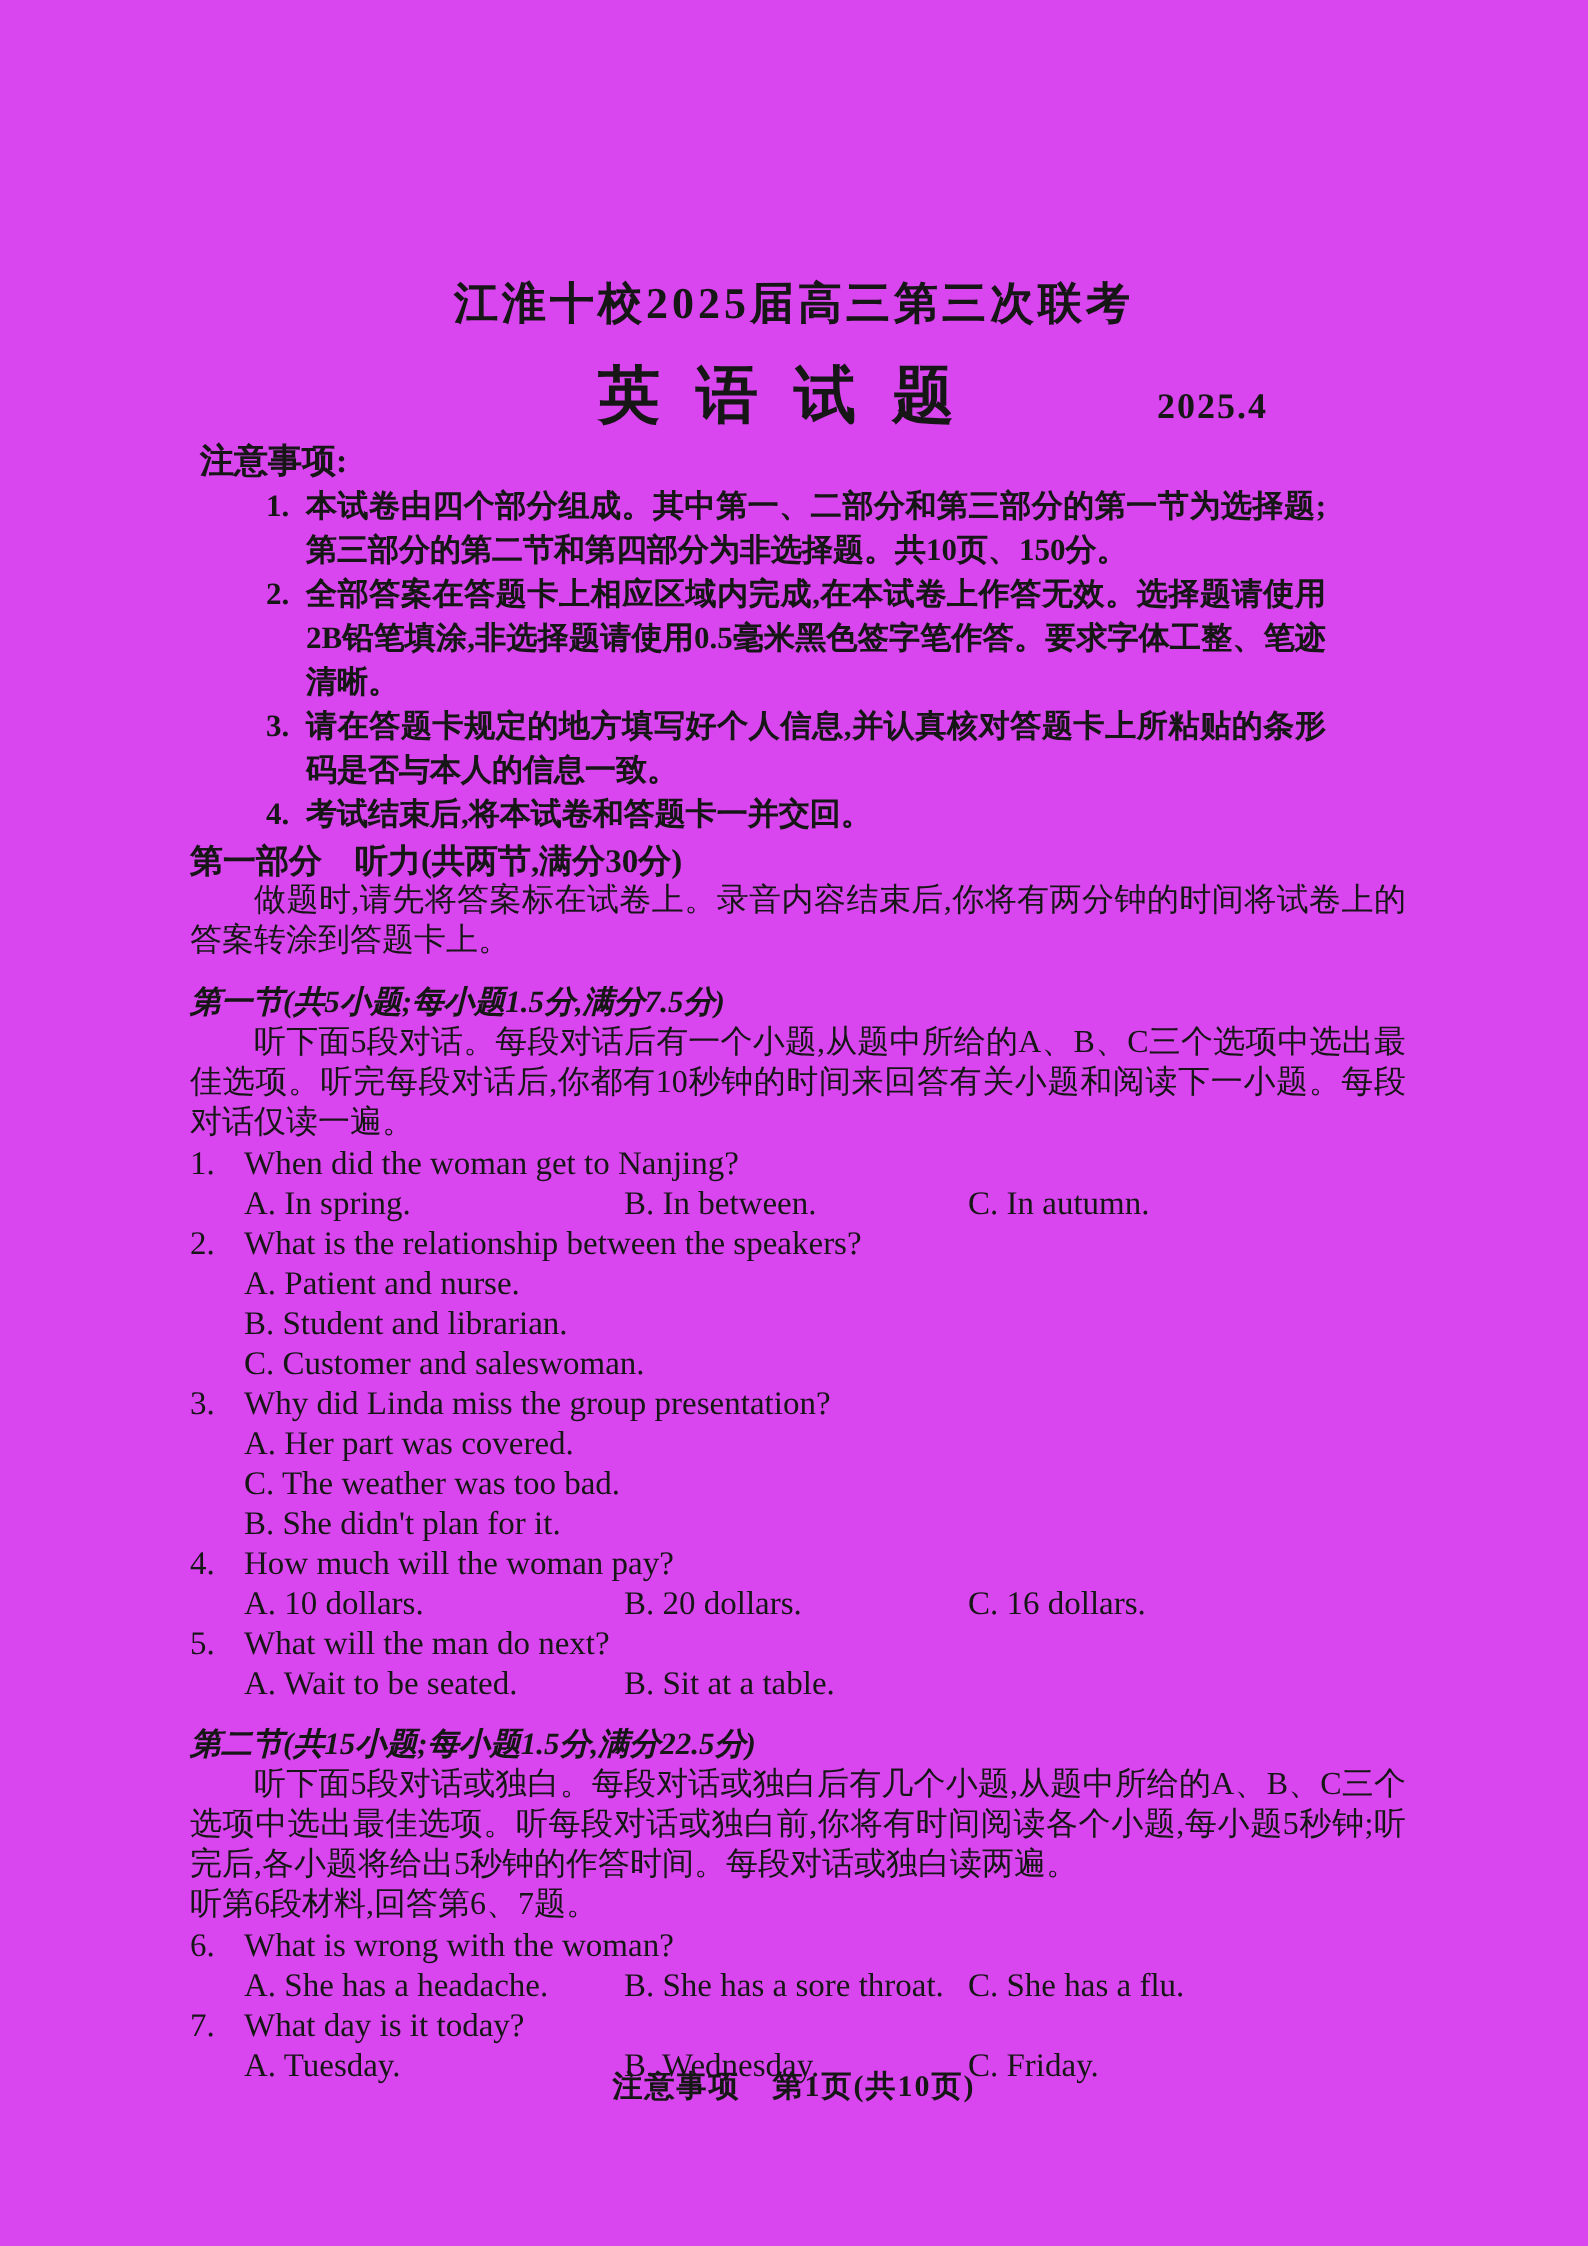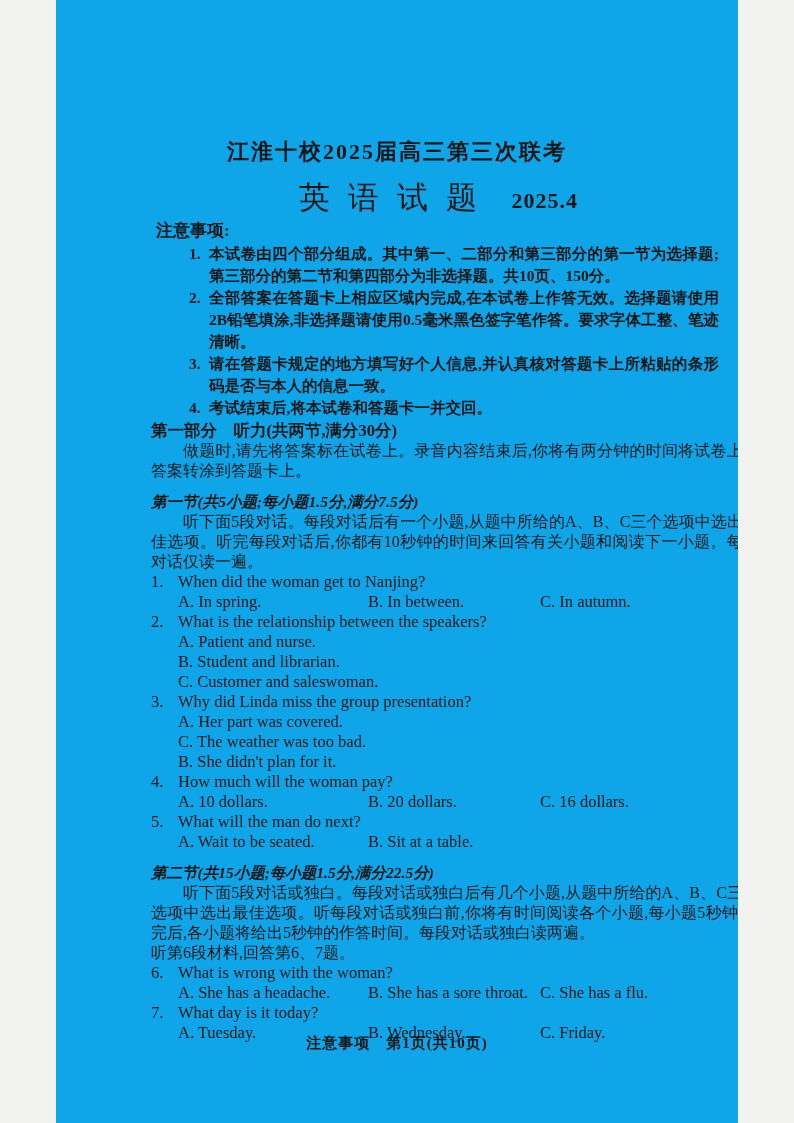--- a/index.html
+++ b/index.html
@@ -2,53 +2,53 @@
 <html><head>
 <meta charset="utf-8">
 <style>
   html, body {
     margin: 0;
     padding: 0;
     background: #f2f2f0;
   }
   .page {
     position: relative;
-    width: 682px;
+    width: 794px;
     height: 1123px;
     margin: 0 auto;
-    background: #0ea5e9;
+    background: #d946ef;
     color: #161616;
     font-family: "Liberation Serif", serif;
     overflow: hidden;
   }
   .exam-title {
     padding-top: 138px;
     text-align: center;
     font-size: 22px;
     font-weight: bold;
     letter-spacing: 2px;
     line-height: 28px;
   }
   .paper-title-row {
     position: relative;
     height: 42px;
     margin-top: 11px;
     text-align: center;
   }
   .paper-title {
     font-size: 31px;
-    font-weight: normal;
+    font-weight: bold;
     letter-spacing: 18px;
     line-height: 42px;
   }
   .exam-date {
     position: absolute;
     right: 160px;
     bottom: 5px;
-    font-size: 22px;
+    font-size: 18px;
     font-weight: bold;
     letter-spacing: 1px;
     text-align: right;
   }
   .notice-heading {
     margin: 0 0 0 100px;
     font-size: 17px;
     font-weight: bold;
     line-height: 24px;
   }

